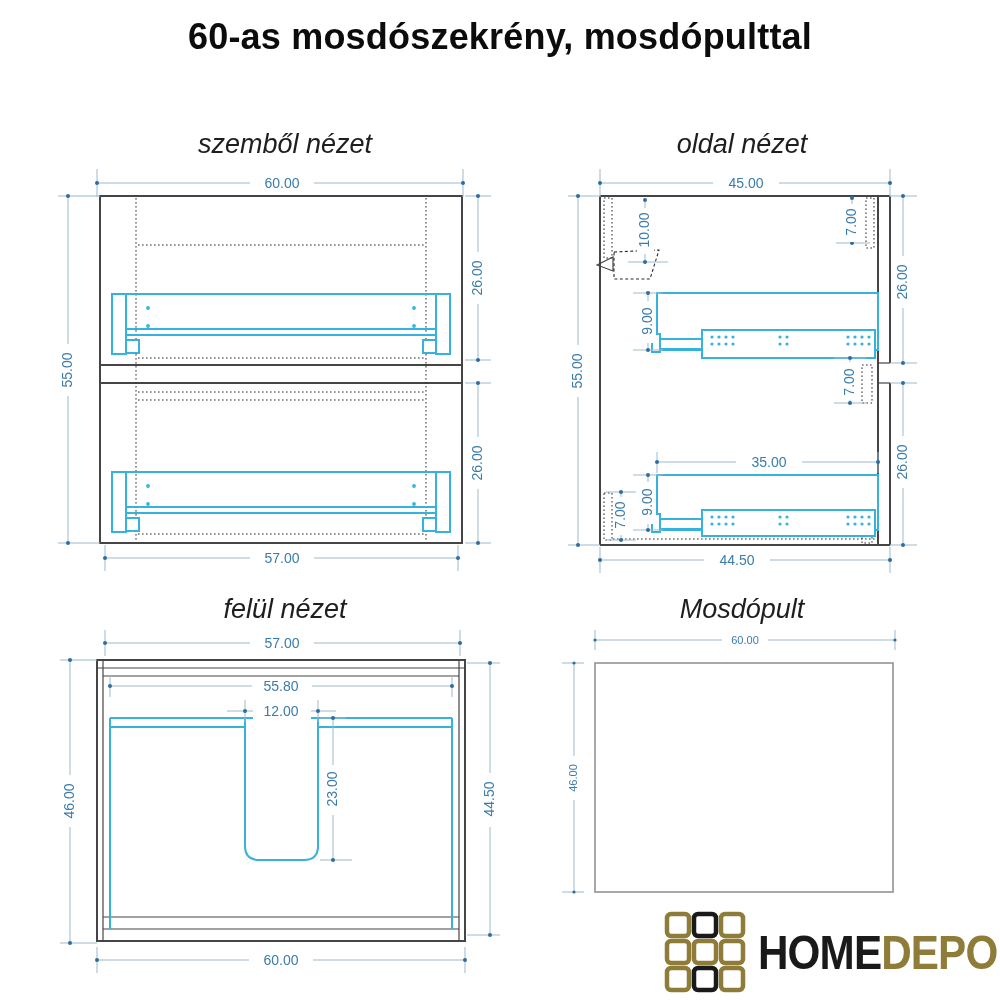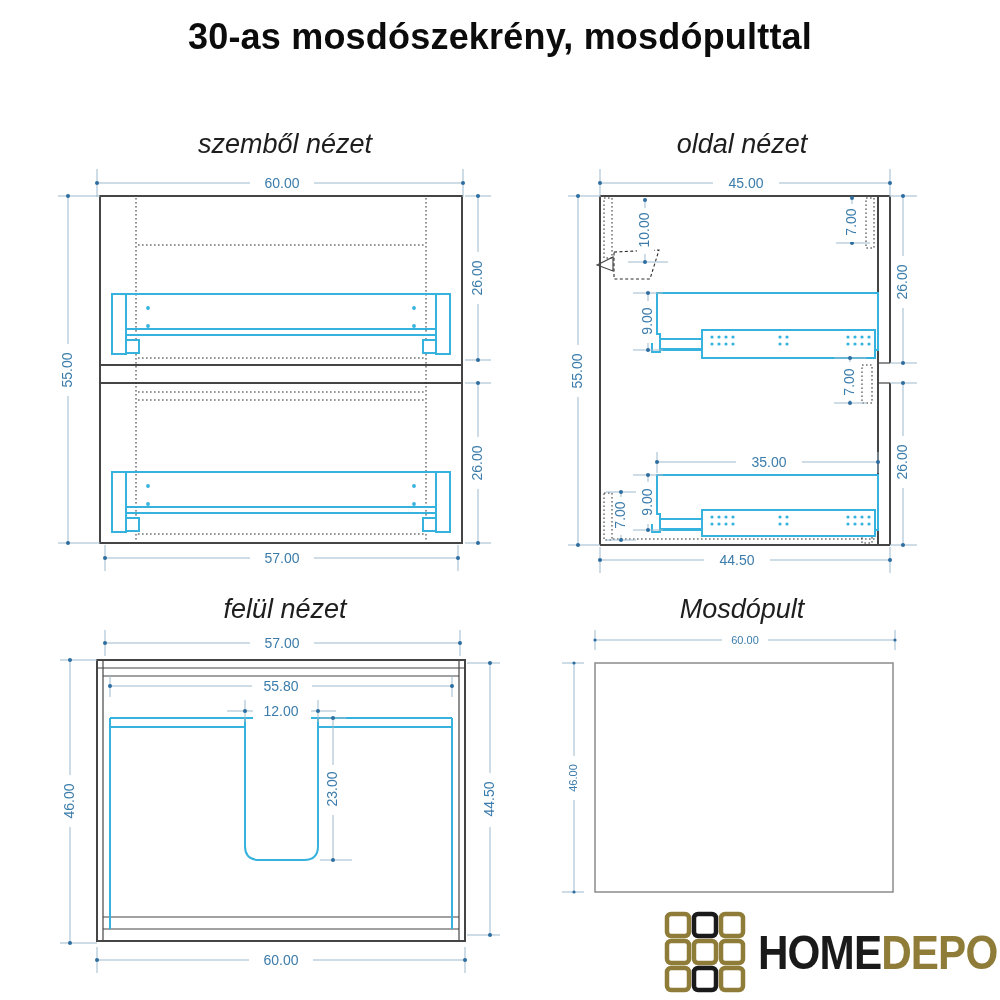--- a/index.html
+++ b/index.html
@@ -32,21 +32,21 @@
   #logo-text{display:flex;transform:scaleX(.88);transform-origin:left center;
         font:700 48px "Liberation Sans",sans-serif;letter-spacing:-1px;}
   #logo-text .home{color:var(--logo-black);}
   #logo-text .depo{color:var(--logo-olive);}
 </style>
 </head>
 <body>
 
 <div id="page">
 
-  <h1 id="main-title">30-as mosdószekrény, mosdópulttal</h1>
+  <h1 id="main-title">60-as mosdószekrény, mosdópulttal</h1>
 
   <svg class="view" style="left:55px;top:122px" width="465" height="458" viewBox="55 122 465 458">
     <text class="vtitle" x="285" y="153">szemből nézet</text>
 
     <g>
       <rect class="outline-f" x="100" y="196" width="362" height="347"></rect>
       <line class="outline" x1="100" y1="365" x2="462" y2="365"></line>
       <line class="outline" x1="100" y1="383" x2="462" y2="383"></line>
       <line class="dot" x1="136" y1="198" x2="136" y2="541"></line>
       <line class="dot" x1="426" y1="198" x2="426" y2="541"></line>

